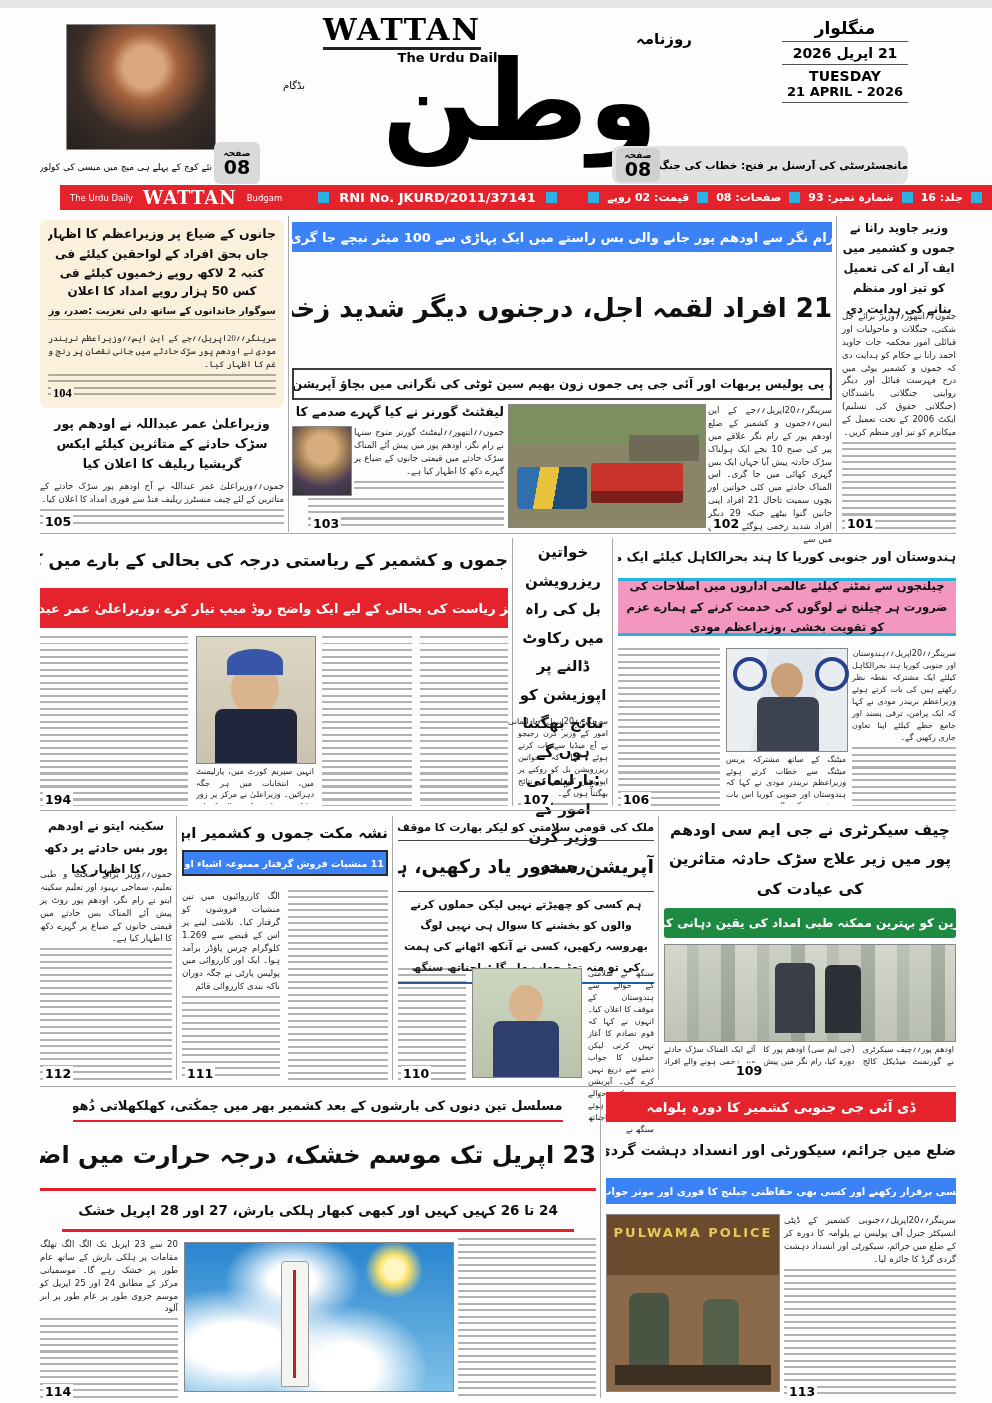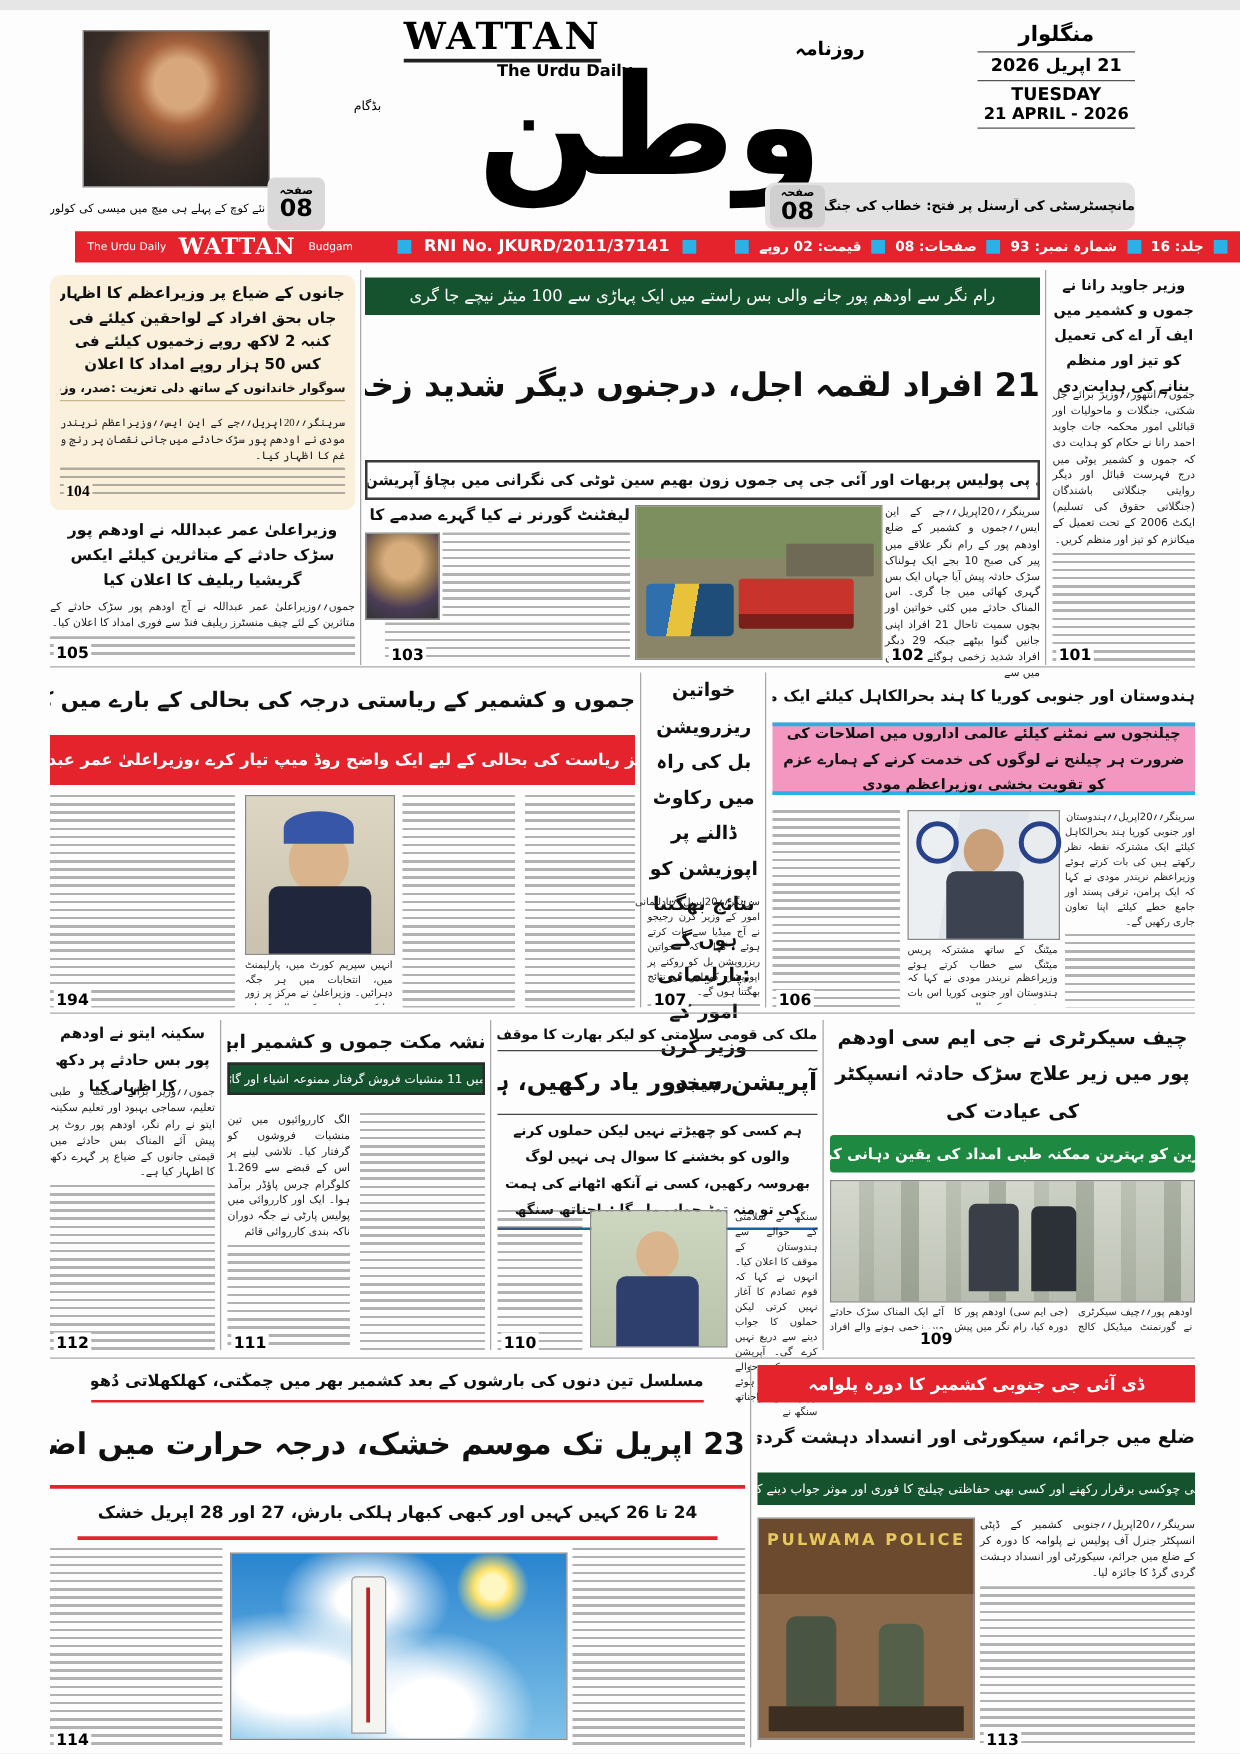--- a/index.html
+++ b/index.html
@@ -8,21 +8,21 @@
   .abs{position:absolute;}
   .rtl{direction:rtl;}
   .c{text-align:center;}
   .b{font-weight:bold;}
   .clip{overflow:hidden;}
   
   .fill{flex:1 1 auto;background:repeating-linear-gradient(to bottom,#4a4a4a 0 2px,transparent 2px 6.5px);opacity:.42;border-radius:1px;}
   .bodybox{display:flex;flex-direction:column;}
   .bx{font-size:8.6px;line-height:1.5;text-align:justify;direction:rtl;color:#1c1c1c;margin-bottom:3px;}
   .story{position:absolute;left:3px;bottom:-1px;font-weight:bold;font-size:12.5px;color:#000;background:#fdfdfd;padding:0 2px;}
-  .kbar{background:#14532d;color:#fff;font-weight:normal;display:flex;align-items:center;justify-content:center;white-space:nowrap;}
+  .kbar{background:#3b82f6;color:#fff;font-weight:bold;display:flex;align-items:center;justify-content:center;white-space:nowrap;}
   .redbar{background:#e4232c;color:#fff;font-weight:bold;display:flex;align-items:center;justify-content:center;white-space:nowrap;}
   .whitebar{background:#fff;border:2px solid #3a3a3a;color:#111;font-weight:bold;display:flex;align-items:center;justify-content:center;white-space:nowrap;}
   .greenbar{background:#1e8a41;color:#fff;font-weight:bold;display:flex;align-items:center;justify-content:center;white-space:nowrap;}
   .pinkbar{background:#f497c0;border-top:3px solid #27b3e2;border-bottom:3px solid #27b3e2;color:#111;font-weight:bold;display:flex;align-items:center;justify-content:center;text-align:center;}
   .vrule{position:absolute;width:1px;background:#a8a8a8;}
   .hrule{position:absolute;height:1px;background:#a8a8a8;}
   .badge{background:#d9d9d9;border-radius:6px;display:flex;flex-direction:column;align-items:center;justify-content:center;line-height:1;}
   .badge .lbl{font-size:9px;font-weight:bold;}
   .badge .num{font-size:19px;font-weight:bold;}
   .photo{position:absolute;border:1px solid #888;}
@@ -118,20 +118,21 @@
 
   <div class="abs" style="left:292px;top:220px;width:540px;height:310px;">
     <div class="kbar rtl clip" style="position:absolute;left:0;top:2px;width:540px;height:30px;font-size:13px;">رام نگر سے اودھم پور جانے والی بس راستے میں ایک پہاڑی سے 100 میٹر نیچے جا گری</div>
     <div class="head rtl c clip" style="position:absolute;left:0;top:38px;width:540px;height:104px;font-size:26px;line-height:100px;white-space:nowrap;">21 افراد لقمہ اجل، درجنوں دیگر شدید زخمی</div>
     <div class="whitebar rtl clip" style="position:absolute;left:0;top:148px;width:536px;height:28px;font-size:12px;">ڈی جی پی پولیس پربھات اور آئی جی پی جموں زون بھیم سین ٹوٹی کی نگرانی میں بچاؤ آپریشن :حکام</div>
 
     <div class="abs" style="left:0;top:184px;width:212px;height:126px;">
       <div class="head rtl c clip" style="font-size:12.5px;white-space:nowrap;">لیفٹنٹ گورنر نے کیا گہرے صدمے کا اظہار</div>
       <div class="photo" style="left:0;top:22px;width:58px;height:68px;background:radial-gradient(circle at 50% 32%,#d8ad7d 0 26%,#9a7a52 45%,#4a3c56 70%,#333 100%);"></div>
       <div class="bodybox" style="position:absolute;left:62px;right:0;top:22px;height:68px;">
+        <div class="bx">جموں؍؍انتھور؍؍لیفٹنٹ گورنر منوج سنہا نے رام نگر، اودھم پور میں پیش آئے المناک سڑک حادثے میں قیمتی جانوں کے ضیاع پر گہرے دکھ کا اظہار کیا ہے۔</div>
         <div class="fill"></div>
       </div>
       <div class="bodybox" style="position:absolute;left:0;right:0;top:94px;bottom:0;margin-left:16px;">
         <div class="fill"></div>
         <span class="story">103</span>
       </div>
     </div>
 
     <div class="photo" style="left:216px;top:184px;width:196px;height:122px;background:linear-gradient(#7d8f5e 0 34%,#8a8468 34% 100%);">
       <div class="abs" style="left:8px;top:62px;width:70px;height:42px;background:linear-gradient(100deg,#2f6fae 0 30%,#e8c23a 30% 55%,#1f4d7a 55%);border-radius:4px;"></div>
@@ -256,39 +257,40 @@
     </div>
     <div class="bodybox" style="position:absolute;right:0;width:66px;top:152px;bottom:0;">
       <div class="bx" style="font-size:8px;">سنگھ نے سلامتی کے حوالے سے ہندوستان کے موقف کا اعلان کیا۔ انہوں نے کہا کہ قوم تصادم کا آغاز نہیں کرتی لیکن حملوں کا جواب دینے سے دریغ نہیں کرے گی۔ آپریشن سندور کے حوالے سے بات کرتے ہوئے وزیر دفاع راجناتھ سنگھ نے</div>
       <div class="fill"></div>
     </div>
   </div>
 
   <div class="vrule" style="left:658px;top:816px;height:264px;"></div>
 
   <div class="abs" style="left:664px;top:816px;width:292px;height:264px;">
-    <div class="head rtl c" style="font-size:15.5px;line-height:1.9;">چیف سیکرٹری نے جی ایم سی اودھم پور میں زیر علاج سڑک حادثہ انسپکٹر کی عیادت کی</div>
+    <div class="head rtl c" style="font-size:15.5px;line-height:1.9;">چیف سیکرٹری نے جی ایم سی اودھم پور میں زیر علاج سڑک حادثہ متاثرین کی عیادت کی</div>
     <div class="greenbar rtl clip" style="width:292px;height:30px;font-size:12px;margin-top:4px;border-radius:3px;">متاثرین کو بہترین ممکنہ طبی امداد کی یقین دہانی کرائی</div>
     <div class="photo" style="left:0;top:128px;width:290px;height:96px;position:absolute;background:
       repeating-linear-gradient(90deg,#f2f2ef 0 22px,#d6d9d2 22px 34px,#e9eae6 34px 56px,#c2c7be 56px 70px),
       linear-gradient(#dfe3da,#c9cec3);background-blend-mode:multiply;">
       <div class="abs" style="left:110px;top:18px;width:40px;height:70px;background:#3a3f47;border-radius:6px 6px 0 0;"></div>
       <div class="abs" style="left:160px;top:20px;width:36px;height:68px;background:#2c3138;border-radius:6px 6px 0 0;"></div>
     </div>
     <div class="cap" style="position:absolute;left:0;top:228px;width:290px;height:30px;overflow:hidden;column-count:3;column-gap:8px;">اودھم پور؍؍چیف سیکرٹری نے گورنمنٹ میڈیکل کالج (جی ایم سی) اودھم پور کا دورہ کیا، رام نگر میں پیش آئے ایک المناک سڑک حادثے میں زخمی ہونے والے افراد کی عیادت کی۔ چیف سیکرٹری</div>
     <span class="story" style="left:70px;bottom:2px;">109</span>
   </div>
 
   <div class="hrule" style="left:40px;top:1086px;width:916px;"></div>
 
   <div class="abs" style="left:40px;top:1092px;width:556px;height:306px;">
     <div class="head rtl c clip" style="font-size:13px;height:28px;line-height:28px;white-space:nowrap;border-bottom:2px solid #e4232c;width:88%;margin:0 auto;">مسلسل تین دنوں کی بارشوں کے بعد کشمیر بھر میں چمکتی، کھلکھلاتی دُھوپ</div>
     <div class="head rtl c clip" style="font-size:24px;height:66px;line-height:66px;white-space:nowrap;border-bottom:3px solid #e4232c;">23 اپریل تک موسم خشک، درجہ حرارت میں اضافہ</div>
     <div class="head rtl c clip" style="font-size:13.5px;height:38px;line-height:38px;white-space:nowrap;border-bottom:3px solid #e4232c;width:92%;margin:0 auto;">24 تا 26 کہیں کہیں اور کبھی کبھار ہلکی بارش، 27 اور 28 اپریل خشک</div>
     <div class="bodybox" style="position:absolute;left:0;width:138px;top:146px;bottom:0;">
+      <div class="bx">20 سے 23 اپریل تک الگ الگ تھلگ مقامات پر ہلکی بارش کے ساتھ عام طور پر خشک رہے گا۔ موسمیاتی مرکز کے مطابق 24 اور 25 اپریل کو موسم جزوی طور پر عام طور پر ابر آلود</div>
       <div class="fill"></div>
       <span class="story">114</span>
     </div>
     <div class="photo" style="left:144px;top:150px;width:268px;height:148px;position:absolute;background:
       radial-gradient(circle at 78% 18%, #fff7c2 0 4%, #ffe36a 6%, rgba(255,227,106,0) 12%),
       radial-gradient(ellipse at 20% 70%, #ffffff 0 16%, rgba(255,255,255,0) 40%),
       radial-gradient(ellipse at 60% 85%, #ffffff 0 14%, rgba(255,255,255,0) 36%),
       radial-gradient(ellipse at 40% 25%, #ffffff 0 10%, rgba(255,255,255,0) 30%),
       linear-gradient(#2a85cf,#7fc1e8);">
       <div class="abs" style="left:96px;top:18px;width:26px;height:124px;background:#f4f4f0;border:1px solid #999;border-radius:4px 4px 0 0;">

